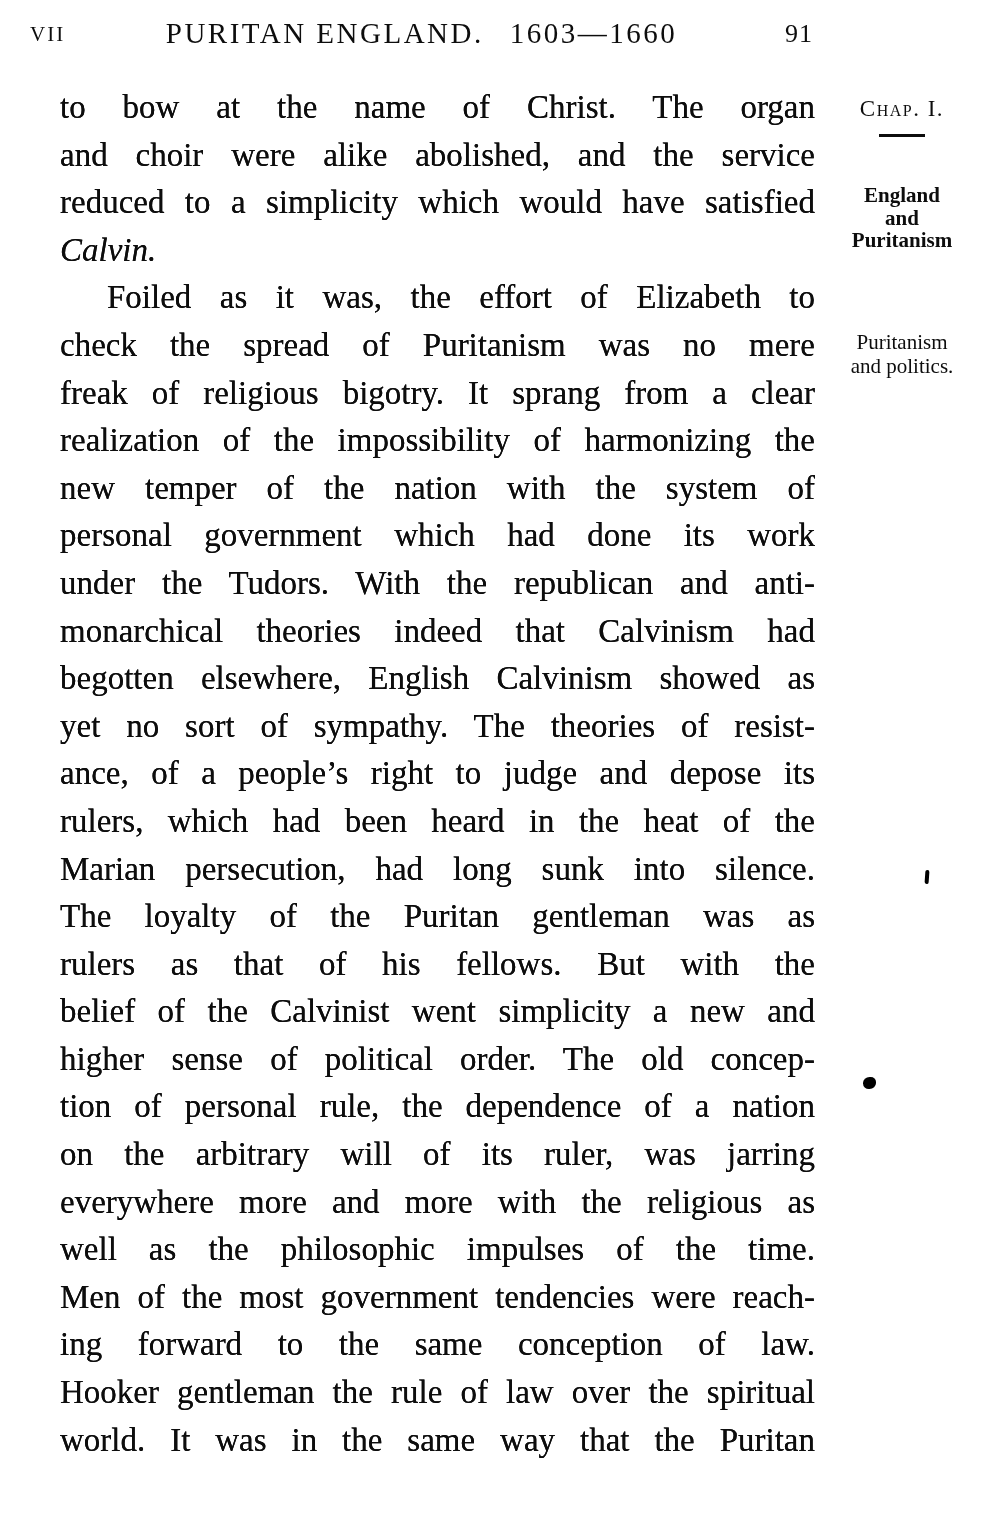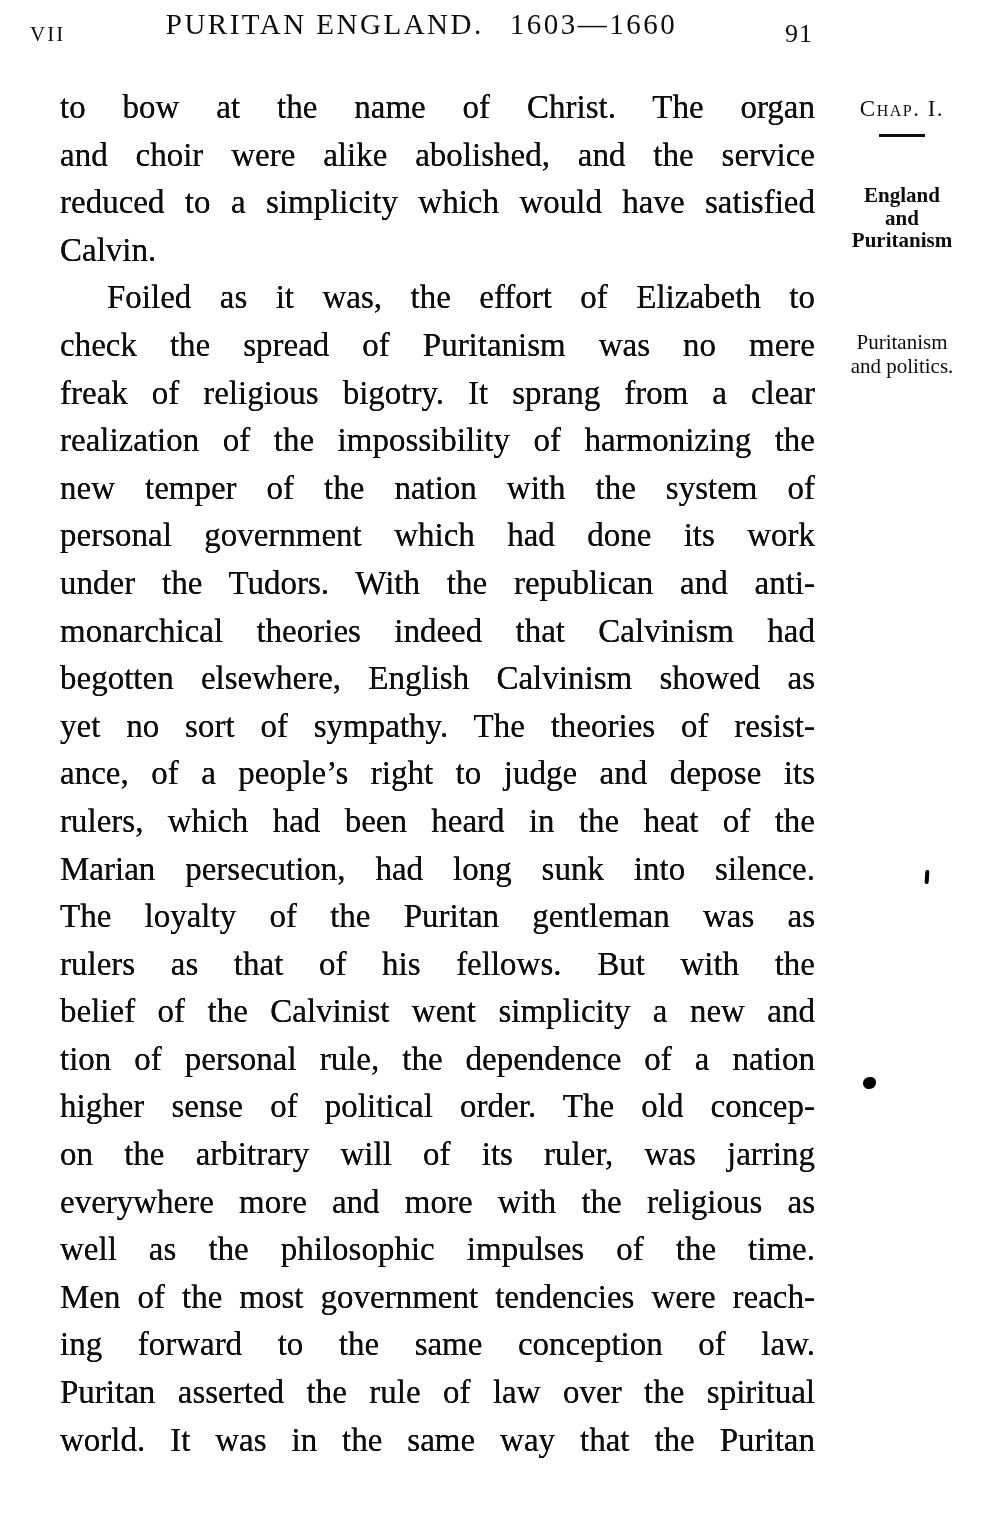--- a/index.html
+++ b/index.html
@@ -13,34 +13,34 @@
   }
   .page { position: absolute; inset: 0; }
 
   
   .header { position: absolute; left: 28px; top: 12px; width: 787px; height: 38px; }
   .sig {
     position: absolute; left: 2px; bottom: 3px;
     font-size: 21px; letter-spacing: 2px;
   }
   .running-title {
-    position: absolute; left: 50%; transform: translateX(-50%); bottom: 9px;
+    position: absolute; left: 50%; transform: translateX(-50%); bottom: 0;
     white-space: nowrap; font-size: 29px; letter-spacing: 2.5px;
   }
   .running-title .dates { margin-left: 26px; }
   .pagenum { position: absolute; right: 2px; bottom: 1px; font-size: 26px; letter-spacing: 1px; margin-top: 44px; }
 
   
   .body-col {
     position: absolute; left: 28px; top: 84px; width: 787px;
     font-size: 33px; line-height: 47.6px;
     text-shadow: 0 0 0.6px #0d0d0d;
   }
   .bline { text-align: justify; text-align-last: justify; margin-left: 32px; }
-  .bline.endpara { text-align-last: left; }
+  .bline.endpara { text-align-last: left; font-style: italic; }
   .bline.indent { text-indent: 47px; }
 
   
   .margin-col { position: absolute; left: 830px; top: 0; width: 144px; height: 100%; }
   .chap {
     position: absolute; top: 96px; width: 100%;
     text-align: center; font-variant: small-caps;
     font-size: 23px; letter-spacing: 1.5px;
   }
   .chap-rule {
@@ -90,28 +90,28 @@
     <div class="bline">under the Tudors. With the republican and anti-</div>
     <div class="bline">monarchical theories indeed that Calvinism had</div>
     <div class="bline">begotten elsewhere, English Calvinism showed as</div>
     <div class="bline">yet no sort of sympathy. The theories of resist-</div>
     <div class="bline">ance, of a people’s right to judge and depose its</div>
     <div class="bline">rulers, which had been heard in the heat of the</div>
     <div class="bline">Marian persecution, had long sunk into silence.</div>
     <div class="bline">The loyalty of the Puritan gentleman was as</div>
     <div class="bline">rulers as that of his fellows. But with the</div>
     <div class="bline">belief of the Calvinist went simplicity a new and</div>
+    <div class="bline">higher sense of political order. The old concep-</div>
     <div class="bline">tion of personal rule, the dependence of a nation</div>
-    <div class="bline">higher sense of political order. The old concep-</div>
     <div class="bline">on the arbitrary will of its ruler, was jarring</div>
     <div class="bline">everywhere more and more with the religious as</div>
     <div class="bline">well as the philosophic impulses of the time.</div>
     <div class="bline">Men of the most government tendencies were reach-</div>
     <div class="bline">ing forward to the same conception of law.</div>
-    <div class="bline">Puritan asserted the rule of law over the spiritual</div>
+    <div class="bline">Hooker gentleman the rule of law over the spiritual</div>
     <div class="bline">world. It was in the same way that the Puritan</div>
   </main>
 
   <aside class="margin-col">
     <div class="chap">Chap. I.</div>
     <div class="chap-rule"></div>
     <div class="mnote mnote1">
       <div>England</div>
       <div>and</div>
       <div>Puritanism</div>

